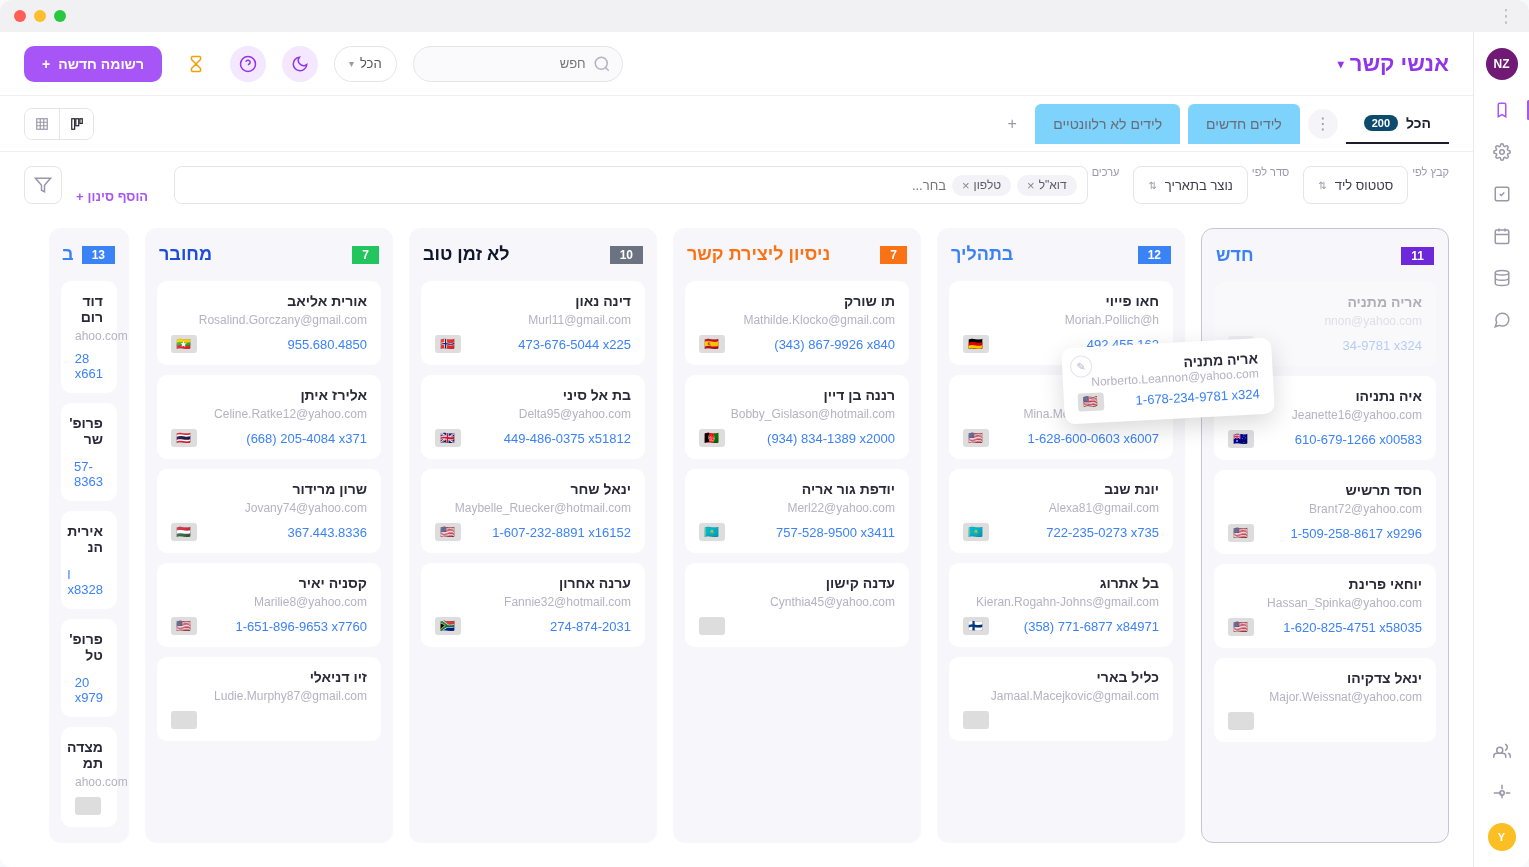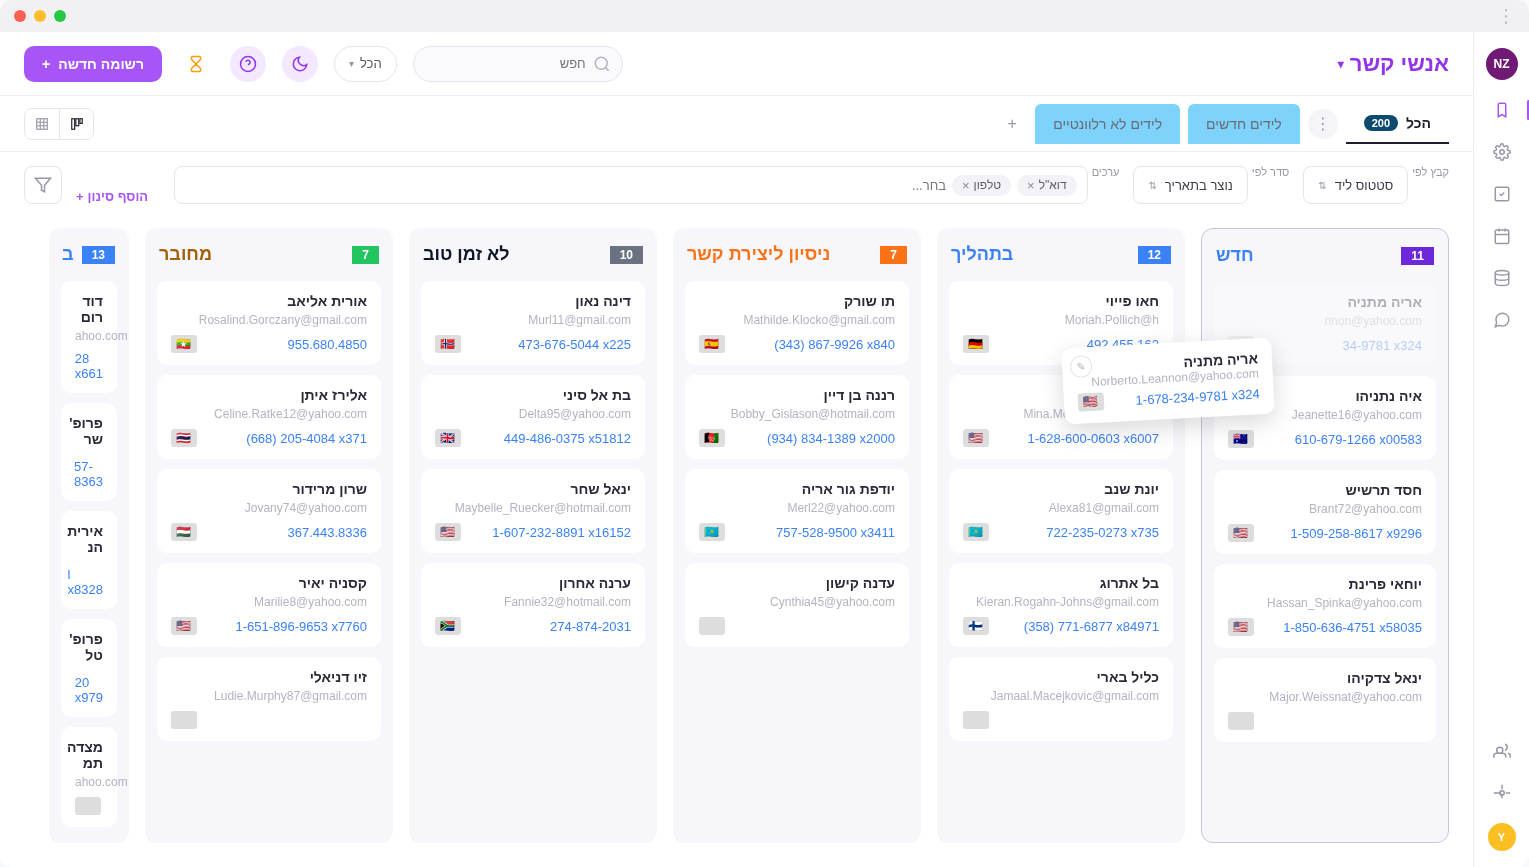--- a/index.html
+++ b/index.html
@@ -275,21 +275,21 @@
               <div class="card-email">Brant72@yahoo.com</div>
               <div class="card-row">
                 <span class="phone">1-509-258-8617 x9296</span>
                 <span class="flag">🇺🇸</span>
               </div>
             </div>
             <div class="card">
               <div class="card-name">יוחאי פרינת</div>
               <div class="card-email">Hassan_Spinka@yahoo.com</div>
               <div class="card-row">
-                <span class="phone">1-850-636-4751 x58035</span>
+                <span class="phone">1-620-825-4751 x58035</span>
                 <span class="flag">🇺🇸</span>
               </div>
             </div>
             <div class="card">
               <div class="card-name">ינאל צדקיהו</div>
               <div class="card-email">Major.Weissnat@yahoo.com</div>
               <div class="card-row">
                 <span class="phone"></span>
                 <span class="flag"></span>
               </div>
@@ -413,21 +413,21 @@
               <div class="card-email">Fannie32@hotmail.com</div>
               <div class="card-row">
                 <span class="phone">274-874-2031</span>
                 <span class="flag">🇿🇦</span>
               </div>
             </div>
           </div>
           <div class="column">
             <div class="col-header">
               <span class="col-badge" style="background:#22c55e">7</span>
-              <span class="col-title" style="color:#a16207">מחובר</span>
+              <span class="col-title" style="color:#1d4ed8">מחובר</span>
             </div>
             <div class="card">
               <div class="card-name">אורית אליאב</div>
               <div class="card-email">Rosalind.Gorczany@gmail.com</div>
               <div class="card-row">
                 <span class="phone">955.680.4850</span>
                 <span class="flag">🇲🇲</span>
               </div>
             </div>
             <div class="card">

